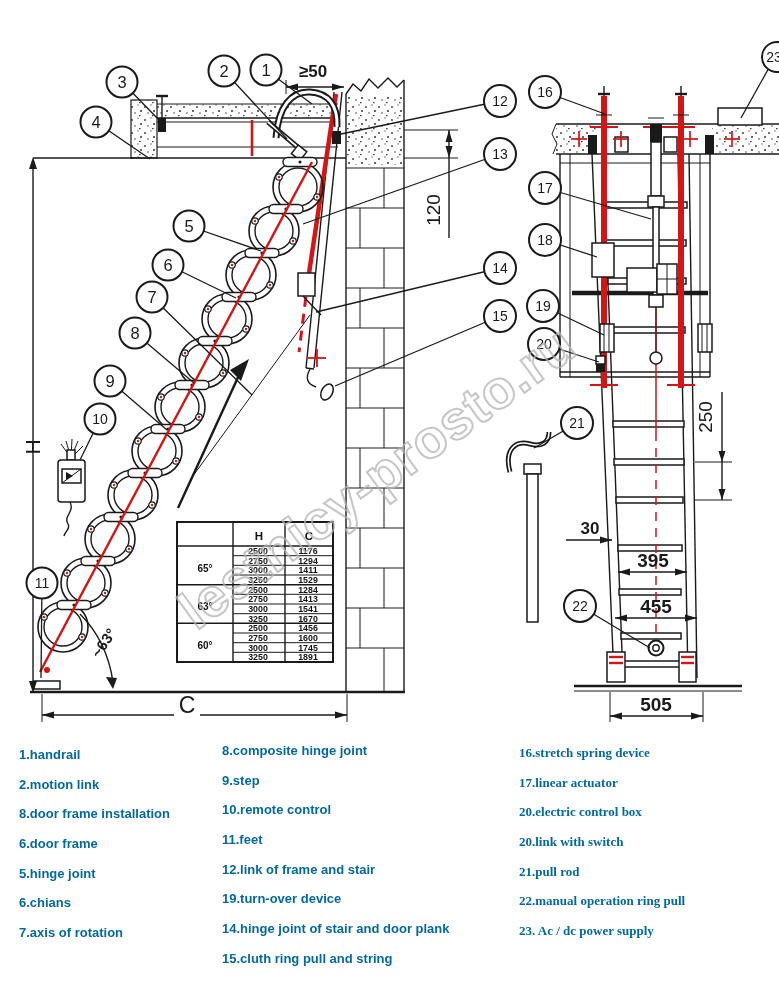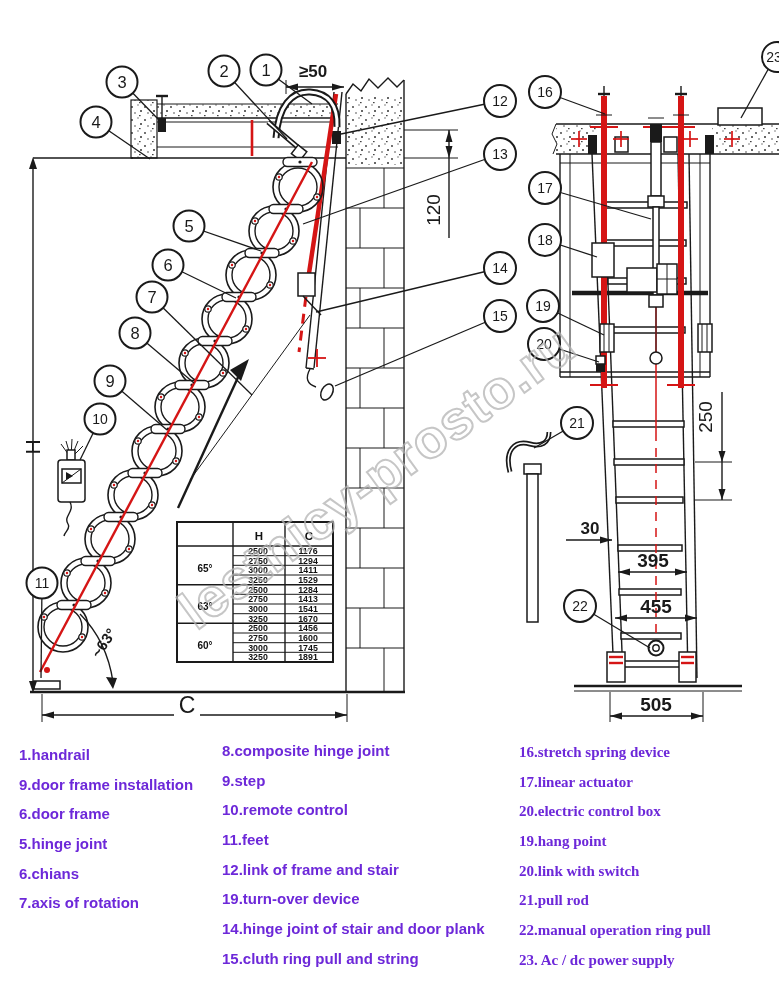--- a/index.html
+++ b/index.html
@@ -10,21 +10,21 @@
   .thin{stroke:#1a1a1a;stroke-width:1;fill:none;}
   .thick{stroke:#1a1a1a;stroke-width:2.4;fill:none;}
   .red{stroke:#d51515;fill:none;}
   .fillb{fill:#1a1a1a;stroke:none;}
   .wfill{fill:#fff;stroke:#1a1a1a;stroke-width:1.5;}
   .dim{font-family:"Liberation Sans",sans-serif;fill:#1a1a1a;}
   .co circle{fill:#fff;stroke:#1a1a1a;stroke-width:2;}
   .co text{font-family:"Liberation Sans",sans-serif;fill:#1a1a1a;text-anchor:middle;}
   .co line{stroke:#1a1a1a;stroke-width:1.3;}
   .tbl{font-weight:bold;text-anchor:middle;fill:#111;}
-  .legend-col{position:absolute;font-weight:bold;font-size:15px;color:#6d28d9;}
+  .legend-col{position:absolute;font-weight:bold;font-size:13px;color:#0369a1;}
   .legend-col div{height:29.7px;line-height:29.7px;white-space:nowrap;}
 </style>
 </head>
 <body>
 
 <svg width="779" height="985" viewBox="0 0 779 985" xmlns="http://www.w3.org/2000/svg" xmlns:xlink="http://www.w3.org/1999/xlink">
   <defs>
     <pattern id="speck" width="13" height="13" patternUnits="userSpaceOnUse">
       <circle cx="2" cy="3" r="0.9" fill="#333"></circle>
       <circle cx="8" cy="1" r="0.7" fill="#555"></circle>
@@ -537,38 +537,38 @@
         <circle cx="777" cy="57" r="15"></circle>
         <text font-size="14" x="774" y="62">23</text>
       </g>
   </g>
 
   <text transform="translate(388,492) rotate(-36)" text-anchor="middle" font-size="54" font-weight="bold" letter-spacing="1" fill="none" stroke="#b3b3b3" stroke-width="2" opacity="0.75" font-family="Liberation Sans, sans-serif">lestnicy-prosto.ru</text>
 </svg>
 
 <div class="legend-col" style="left:19px;top:740px;">
   <div>1.handrail</div>
-  <div>9.door frame installation</div>
+  <div>2.motion link</div>
+  <div>8.door frame installation</div>
   <div>6.door frame</div>
   <div>5.hinge joint</div>
   <div>6.chians</div>
   <div>7.axis of rotation</div>
 </div>
 <div class="legend-col" style="left:222px;top:736px;">
   <div>8.composite hinge joint</div>
   <div>9.step</div>
   <div>10.remote control</div>
   <div>11.feet</div>
   <div>12.link of frame and stair</div>
   <div>19.turn-over device</div>
   <div>14.hinge joint of stair and door plank</div>
   <div>15.cluth ring pull and string</div>
 </div>
 <div class="legend-col" style="left:519px;top:738px;font-family:Liberation Serif, serif;">
   <div>16.stretch spring device</div>
   <div>17.linear actuator</div>
   <div>20.electric control box</div>
-  <div>19.hang point</div>
   <div>20.link with switch</div>
   <div>21.pull rod</div>
   <div>22.manual operation ring pull</div>
   <div>23. Ac / dc power supply</div>
 </div>
 
 </body></html>

